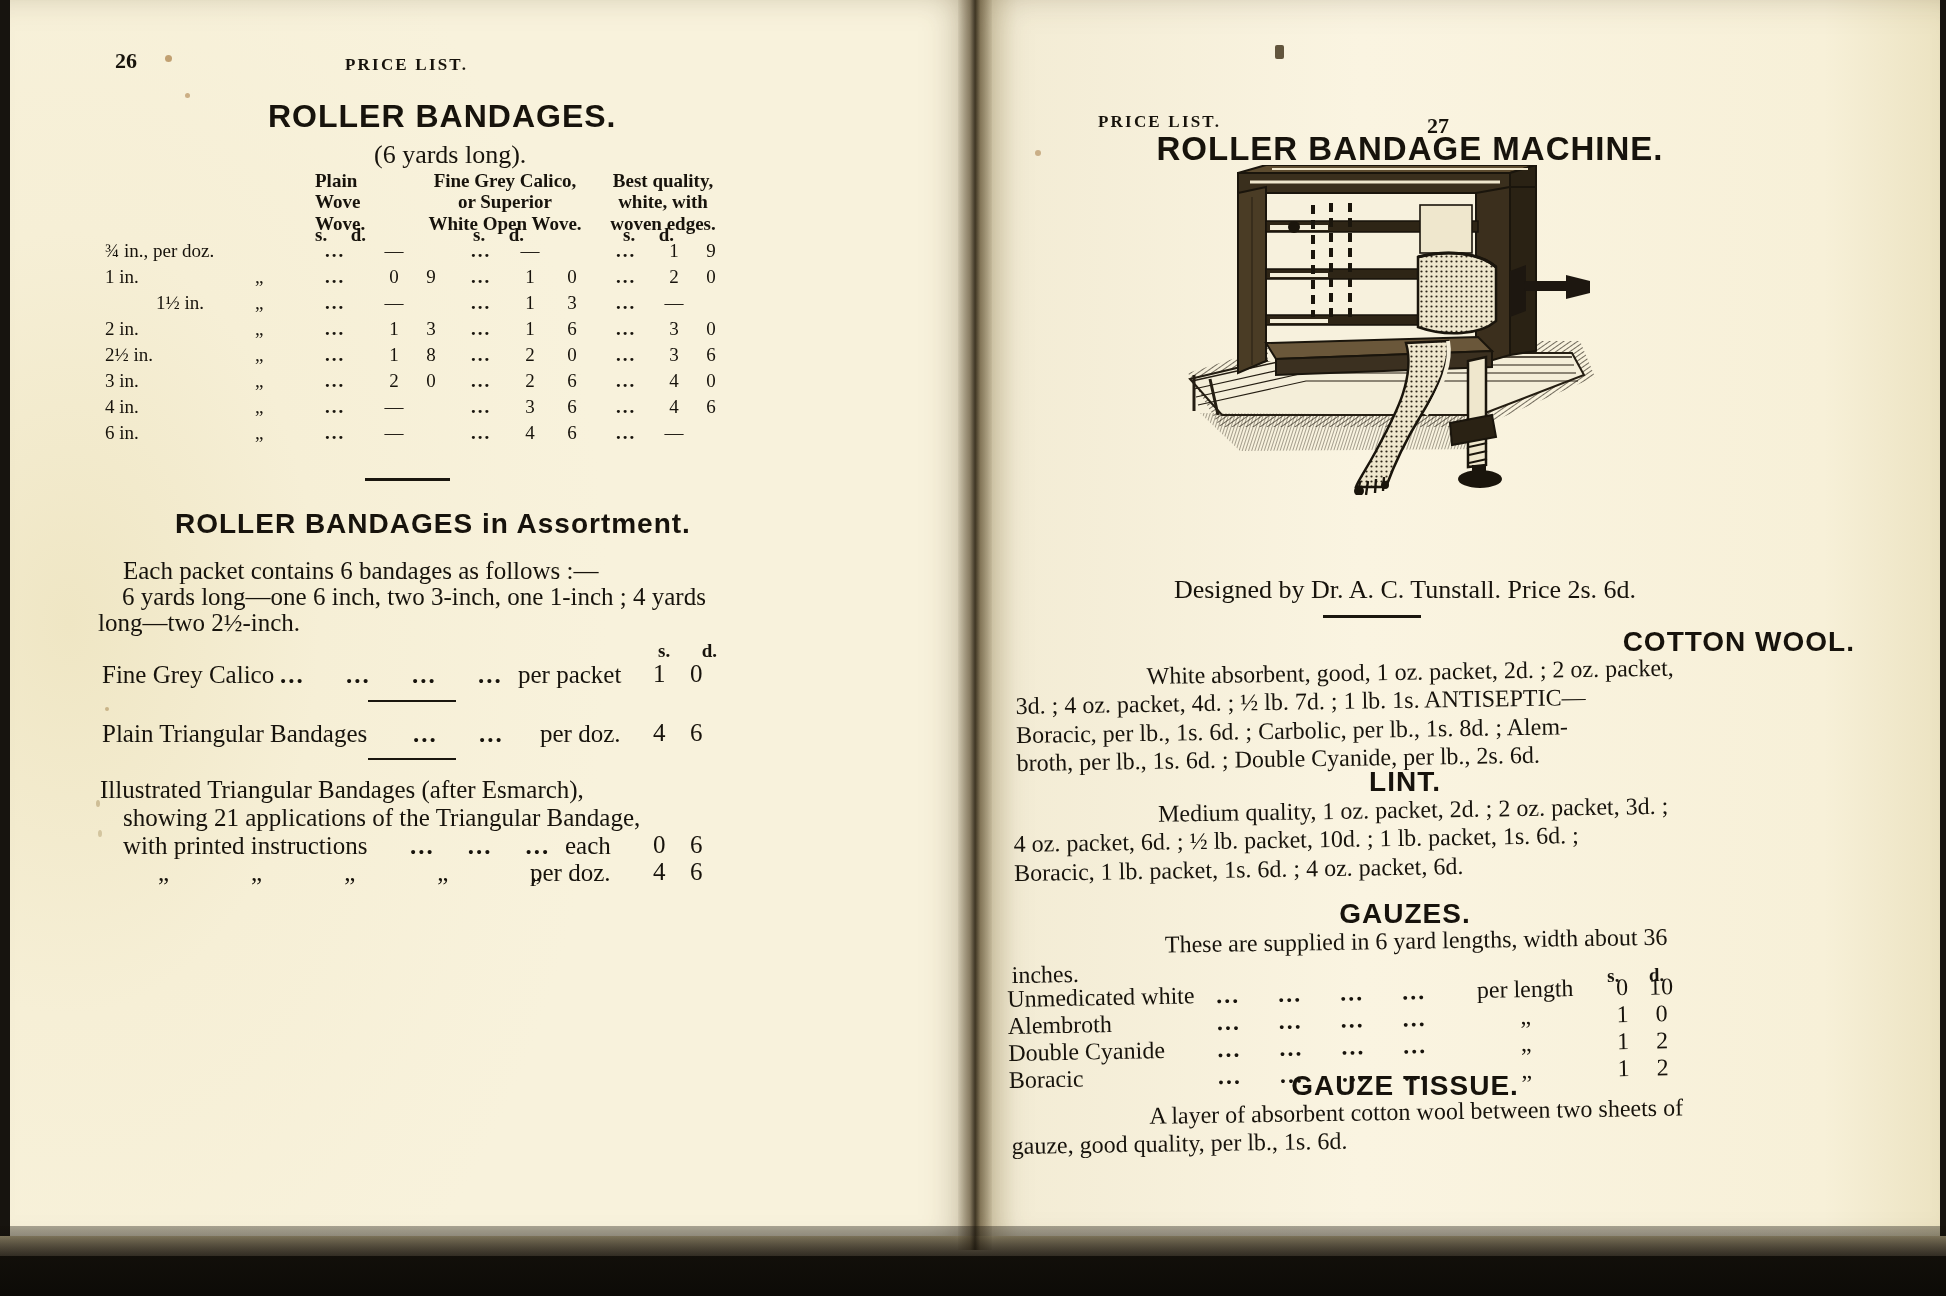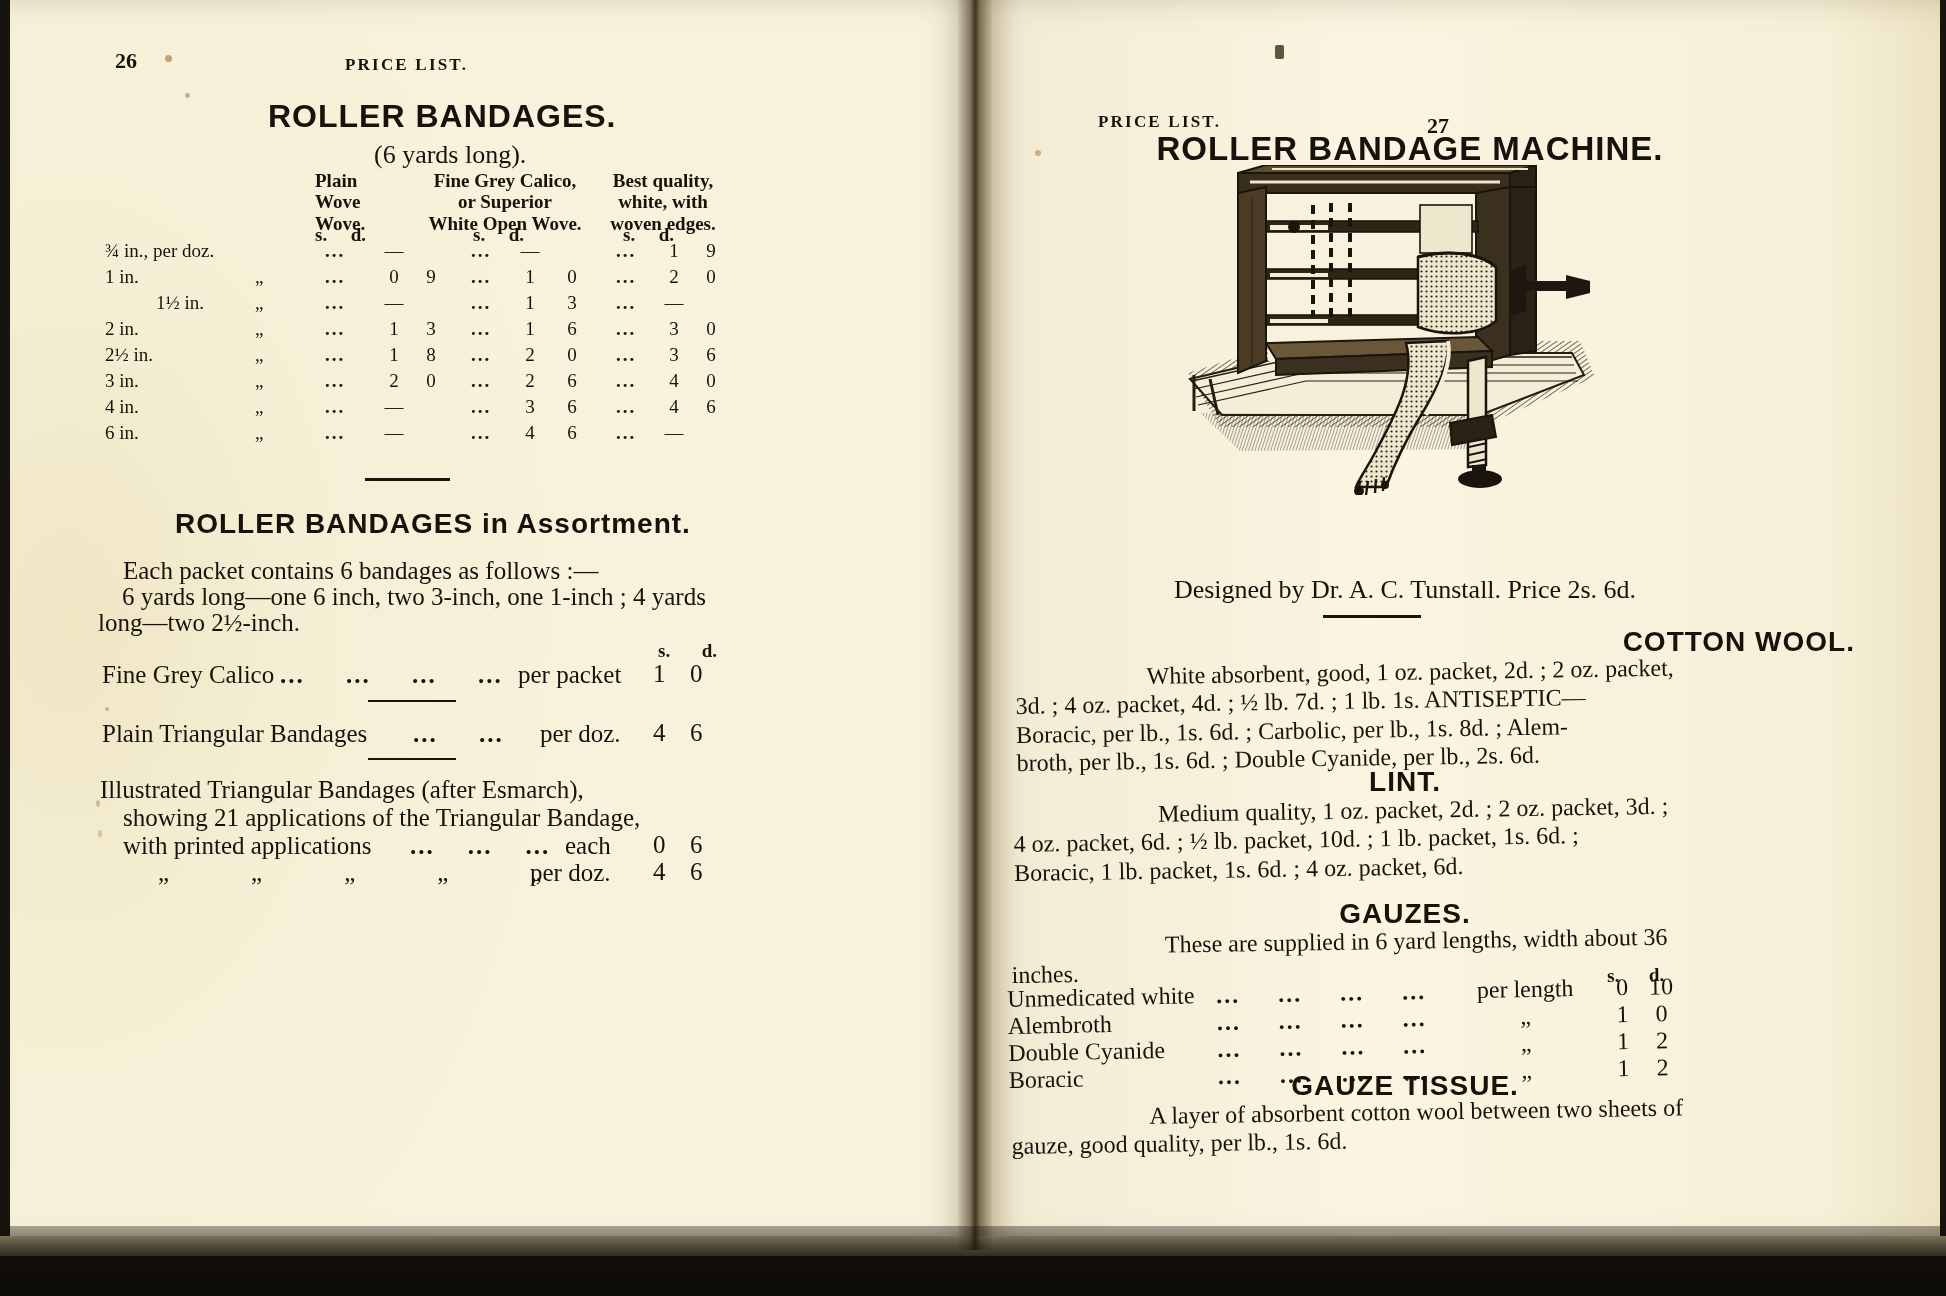--- a/index.html
+++ b/index.html
@@ -266,21 +266,21 @@
     <div class="blk para ink" style="left:92px;top:719px;">Plain Triangular Bandages</div>
     <div class="blk para ink dots" style="left:403px;top:719px;">...&nbsp;&nbsp;&nbsp;&nbsp;&nbsp;...</div>
     <div class="blk para ink" style="left:530px;top:719px;">per doz.</div>
     <div class="blk num ink" style="left:643px;top:719px;">4</div>
     <div class="blk num ink" style="left:680px;top:719px;">6</div>
 
     <div class="blk rule" style="left:358px;top:758px;width:88px;height:2px;"></div>
 
     <div class="blk para ink" style="left:90px;top:775px;">Illustrated  Triangular  Bandages  (after  Esmarch),</div>
     <div class="blk para ink" style="left:113px;top:803px;">showing 21 applications of the Triangular Bandage,</div>
-    <div class="blk para ink" style="left:113px;top:831px;">with printed applications</div>
+    <div class="blk para ink" style="left:113px;top:831px;">with printed instructions</div>
     <div class="blk para ink dots" style="left:400px;top:831px;">...&nbsp;&nbsp;&nbsp;&nbsp;...&nbsp;&nbsp;&nbsp;&nbsp;...</div>
     <div class="blk para ink" style="left:555px;top:831px;">each</div>
     <div class="blk num ink" style="left:643px;top:831px;">0</div>
     <div class="blk num ink" style="left:680px;top:831px;">6</div>
 
     <div class="blk para ink" id="ditto-row" style="left:148px;top:858px;letter-spacing:0;"><span style="margin-left: 0px;">„</span><span style="margin-left: 82px;">„</span><span style="margin-left: 82px;">„</span><span style="margin-left: 82px;">„</span><span style="margin-left: 82px;">„</span></div>
     <div class="blk para ink" style="left:520px;top:858px;">per doz.</div>
     <div class="blk num ink" style="left:643px;top:858px;">4</div>
     <div class="blk num ink" style="left:680px;top:858px;">6</div>
 

